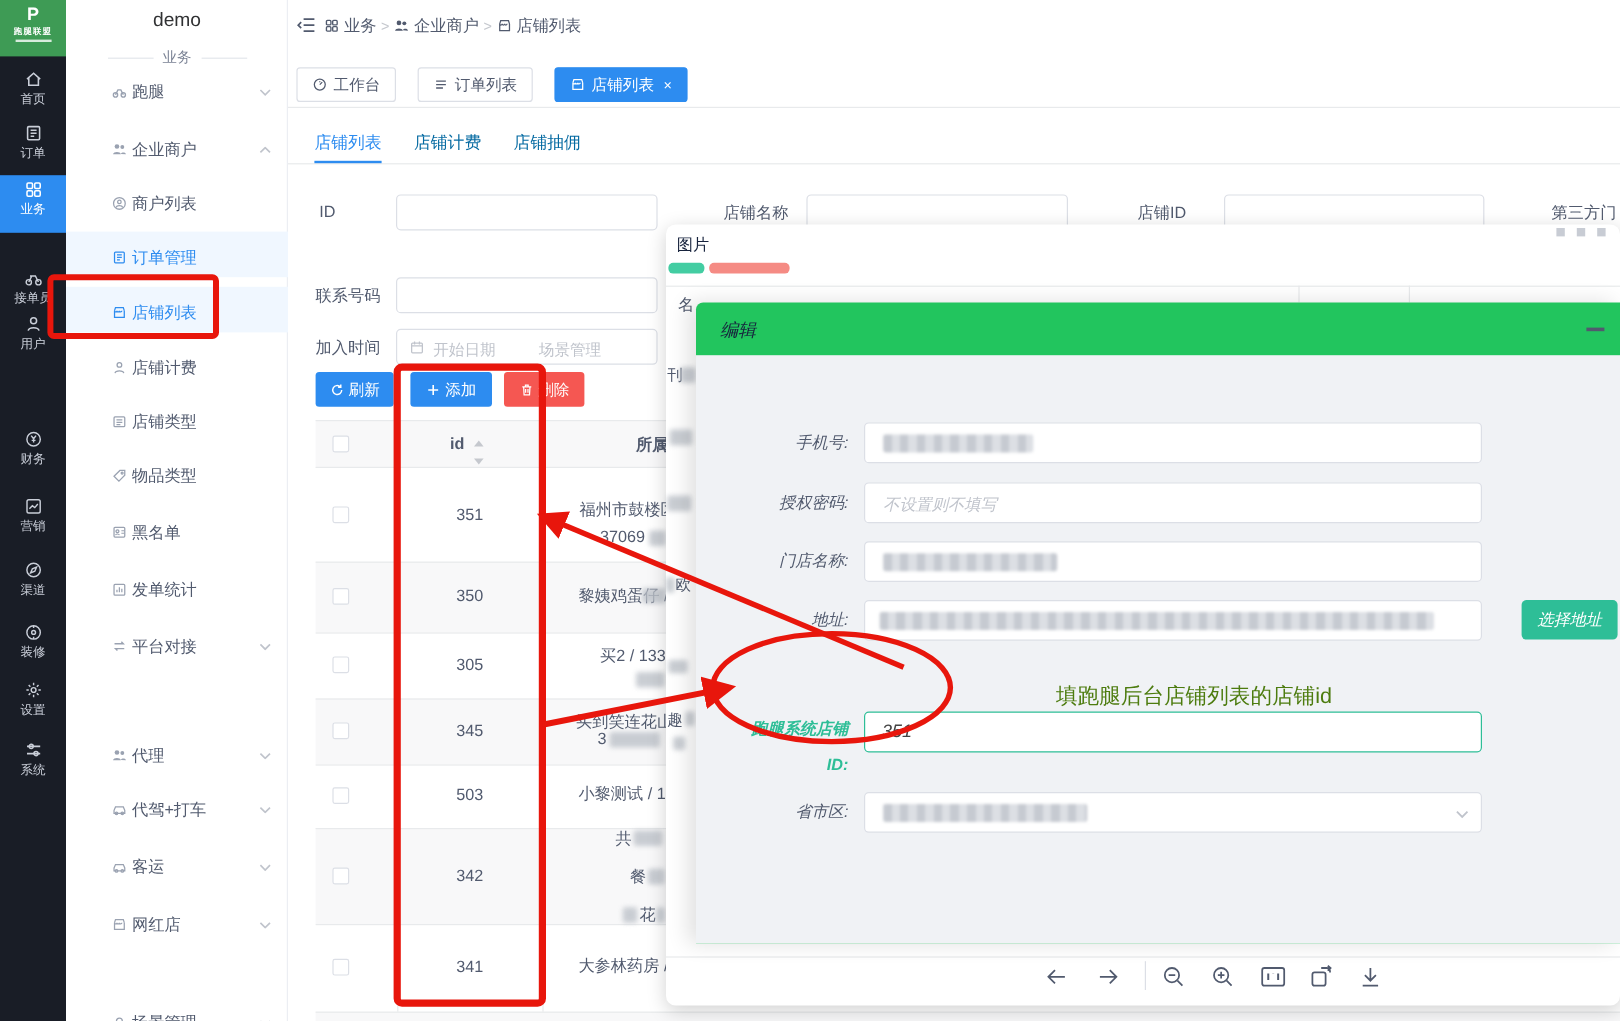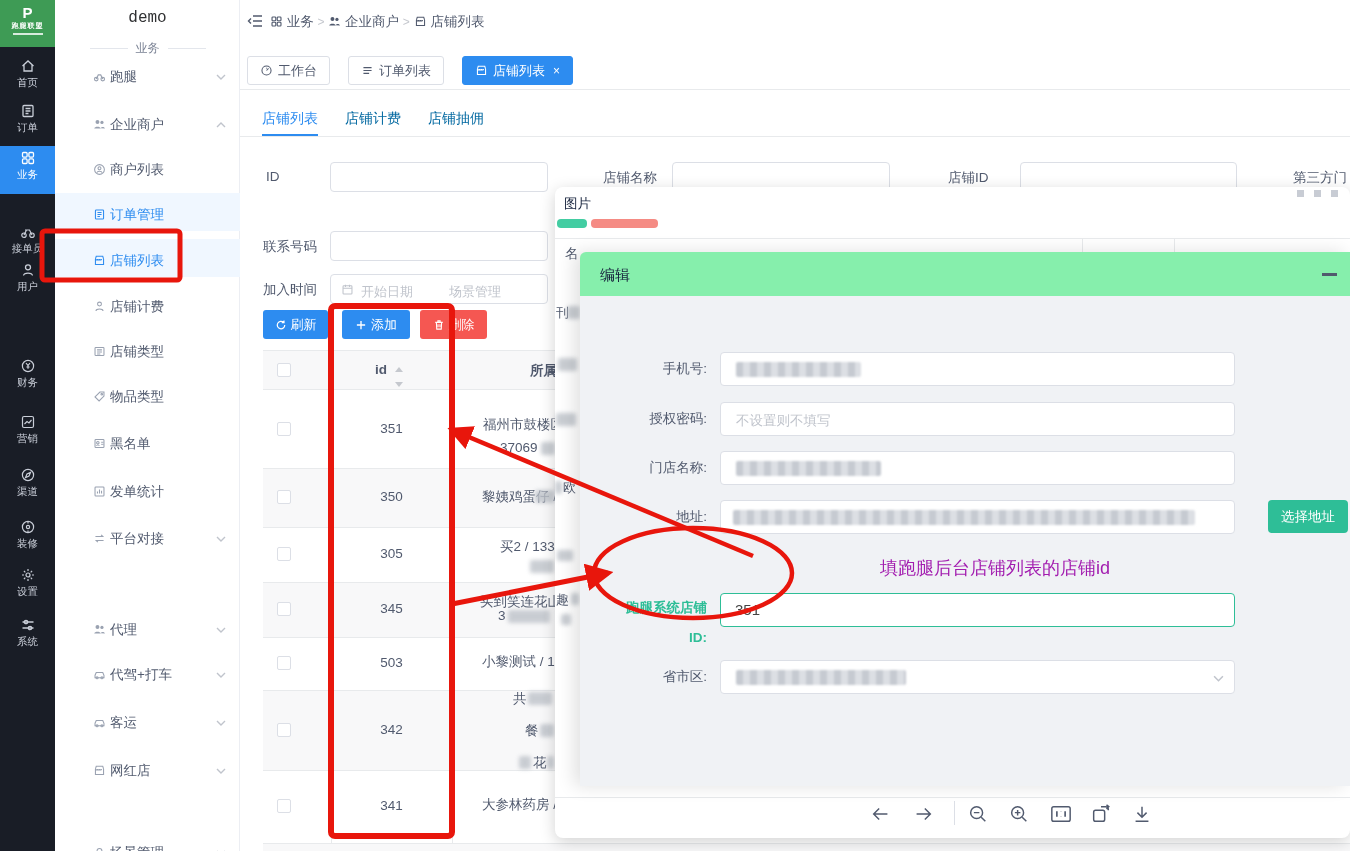--- a/index.html
+++ b/index.html
@@ -14,21 +14,21 @@
   #logo .p { font-size:15px; font-weight:bold; line-height:17px; padding-top:4px; }
   #logo .nm { font-size:7px; font-weight:bold; letter-spacing:1px; }
   #logo .sub { margin:2px auto 0; width:30px; height:2px; background:rgba(255,255,255,.8); }
   .rail-item { left:0; width:55px; height:42px; color:#c9ced8; text-align:center; cursor:pointer; }
   .rail-item svg { display:block; margin:0 auto 1px; }
   .rail-item .lb { font-size:11px; display:block; transform:scale(.95); white-space:nowrap; }
   .rail-item.active { background:#2d8cf0; color:#fff; height:48px; padding-top:4px; }
 
   
   #submenu { left:55px; top:0; width:185px; height:851px; background:#fff; border-right:1px solid #eceef3; z-index:4; }
-  #workspace { left:0; top:9px; width:185px; text-align:center; font-size:16px; color:#303133;font-family:Liberation Mono, monospace; }
+  #workspace { left:0; top:9px; width:185px; text-align:center; font-size:16px; color:#303133; }
   .sec-div { left:0; top:40px; width:185px; text-align:center; font-size:12px; color:#7a8294; }
   .sec-div:before,.sec-div:after { content:""; display:inline-block; vertical-align:middle; width:38px; height:1px; background:#e3e6ec; margin:0 8px; }
   .mitem { left:0; width:185px; height:26px; line-height:26px; font-size:13.5px; color:#515a6e; cursor:pointer; white-space:nowrap; }
   .mitem .mi { position:absolute; left:38px; top:6px; }
   .mitem .mt { position:absolute; left:55px; }
   .mitem .chev { position:absolute; right:14px; top:10px; }
   .mitem.hl { color:#2d8cf0; }
   .hl-bg { left:55px; width:185px; background:#f0f7ff; }
 
   
@@ -81,36 +81,36 @@
   
   #dialog1 { left:555px; top:187px; width:795px; height:651px; background:#fff; border-radius:8px;
     box-shadow:0 4px 16px rgba(0,0,0,.18); z-index:10; }
   #dialog1 .hairline { left:0; top:51px; width:795px; height:1px; background:#e8eaec; }
   .chip { top:32px; height:9px; border-radius:4px; }
   .viewer-footer-line { left:0; top:610px; width:795px; height:1px; background:#e8eaec; }
   .vicon { top:616px; color:#515a6e; cursor:pointer; }
   .vicon svg { display:block; }
 
   
-  #modal { left:580px; top:252px; width:770px; height:534px; background:#86efac; border-radius:6px 0 0 0;
-    box-shadow:-6px 0 18px rgba(0,0,0,.12); z-index:20; }
+  #modal { left:580px; top:252px; width:770px; height:534px; background:#22c55e; border-radius:6px 0 0 0;
+    box-shadow:-6px 0 18px rgba(0,0,0,.12); z-index:20;font-style:italic; }
   #modal .mhead { left:0; top:0; width:770px; height:44px; }
   #modal .mtitle { left:20px; top:14px; font-size:15px; color:#17233d; }
   #modal .minus { left:742px; top:21px; width:15px; height:2.5px; background:#515a6e; cursor:pointer; }
   #modal .mbody { left:0; top:44px; width:770px; height:490px; background:#f0f2f5; }
   .frow-label { position:absolute; width:120px; text-align:right; font-size:13.5px; color:#515a6e; }
   .minput { position:absolute; left:140px; width:515px; height:34px; background:#fff; border:1px solid #dcdfe6; border-radius:4px; }
   .minput.green { border-color:#2ebe97; }
   .glabel { color:#2ebe97; font-weight:bold; }
   .choose-btn { position:absolute; left:688px; width:80px; height:33px; line-height:33px; background:#2ebe97;
     color:#fff; font-size:13.5px; text-align:center; border-radius:4px; cursor:pointer; }
 
   
   #anno { left:0; top:0; width:1350px; height:851px; z-index:30; pointer-events:none; }
-  .red-note { position:absolute; color:#a21caf; font-size:18px; white-space:nowrap; z-index:31; pointer-events:none; }
+  .red-note { position:absolute; color:#4d7c0f; font-size:18px; white-space:nowrap; z-index:31; pointer-events:none;margin-top:12px; }
 </style>
 </head>
 <body>
 
 <div id="stage">
 
   <div id="rail" class="abs">
     <div id="logo" class="abs">
       <div class="p">P</div>
       <div class="nm">跑腿联盟</div>

